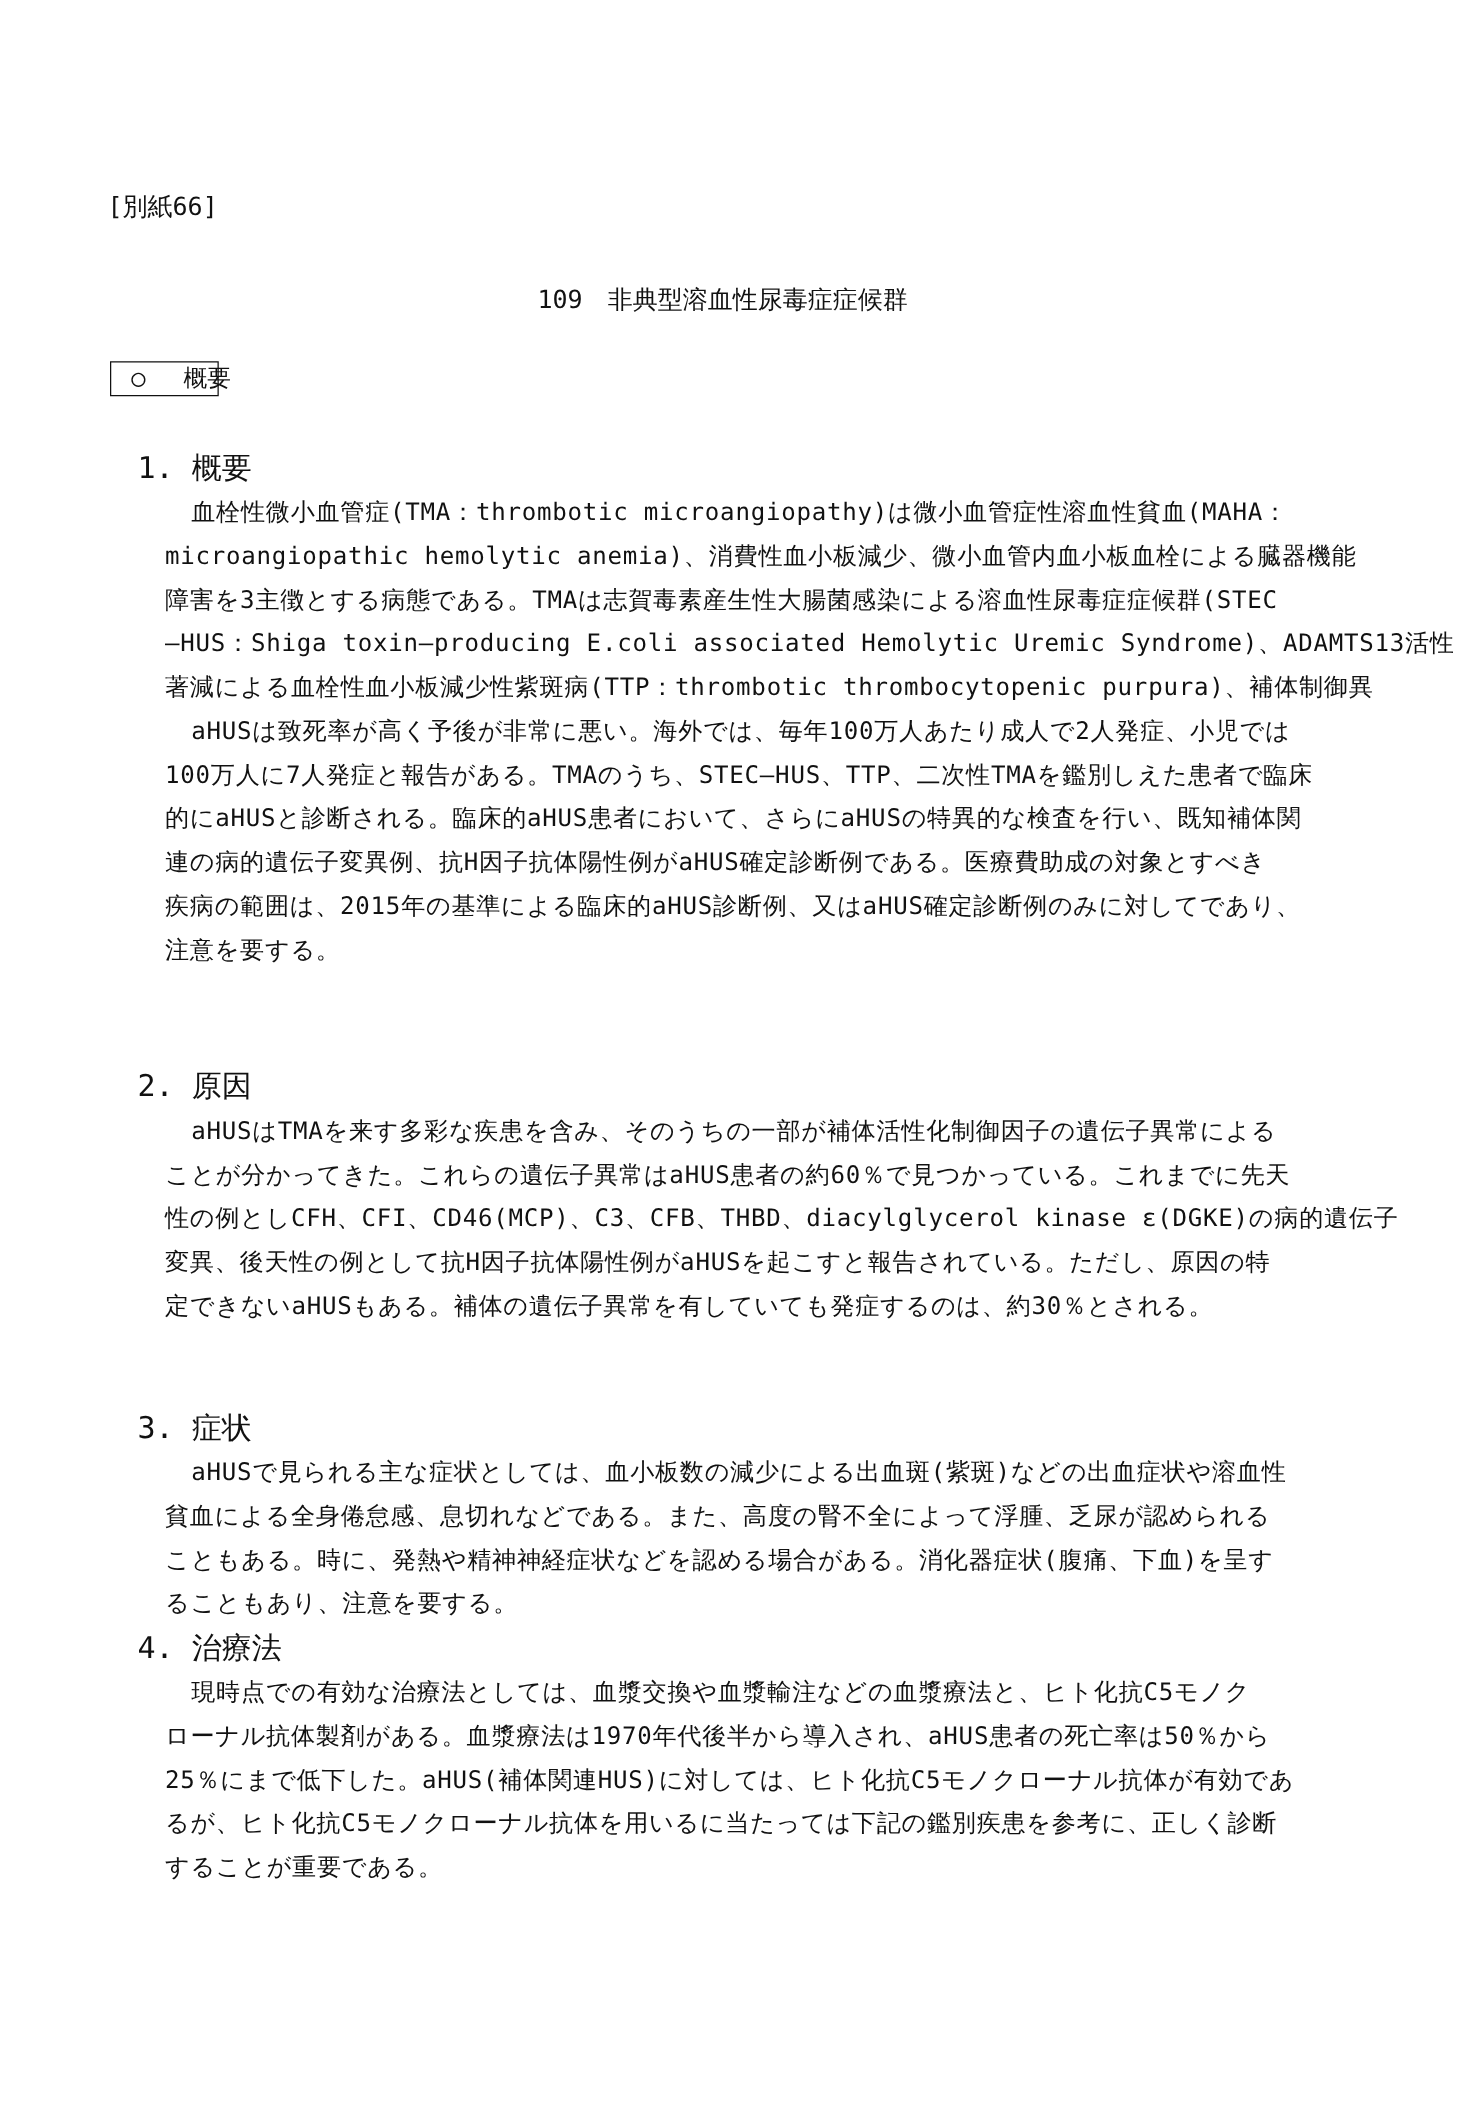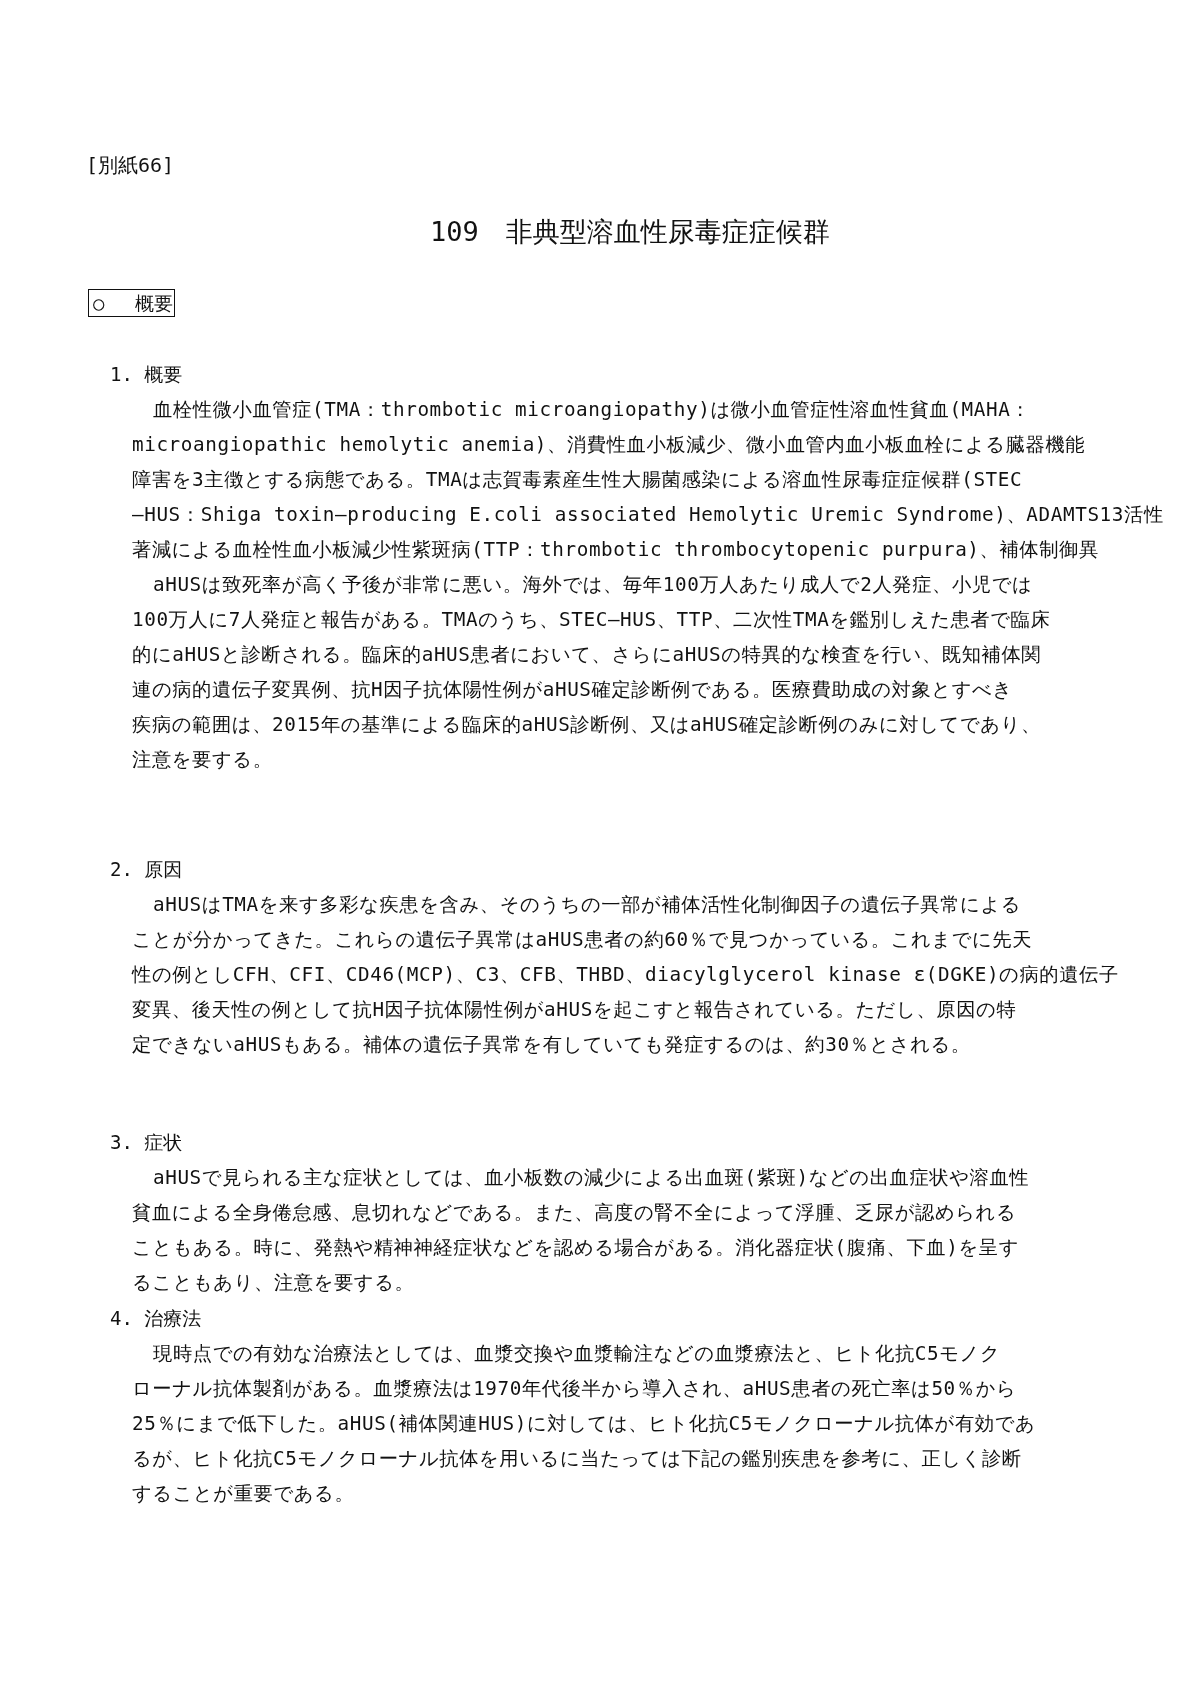--- a/index.html
+++ b/index.html
@@ -3,28 +3,28 @@
 <meta charset="utf-8">
 <style>
   html, body { margin: 0; padding: 0; background: #ffffff; }
   body {
     width: 1181px; height: 1695px; position: relative; overflow: hidden;
     font-family: "DejaVu Sans Mono", "Liberation Mono", monospace;
     color: #111111;
   }
   .page { position: absolute; left: 0; top: 0; width: 1181px; height: 1695px; border-radius: 10px; }
   .annex { position: absolute; left: 86px; top: 152px; font-size: 20px; letter-spacing: 0px; }
-  .doc-title { position: absolute; left: 430px; top: 214px; font-size: 27px; white-space: pre; }
+  .doc-title { position: absolute; left: 430px; top: 226px; font-size: 20px; white-space: pre; }
   .box-heading {
     position: absolute; left: 88px; top: 289px; width: 87px; height: 28px;
     border: 1.5px solid #111; box-sizing: border-box;
-    font-size: 19px; line-height: 26px; padding-left: 4px; white-space: pre;
+    font-size: 19px; line-height: 26px; padding-left: 16px; white-space: pre;
   }
   .section { position: absolute; left: 110px; width: 985px; }
-  .sec-heading { font-size: 19px; height: 35px; line-height: 35px; white-space: pre; }
+  .sec-heading { font-size: 24px; height: 35px; line-height: 35px; white-space: pre; }
   .para {
     margin-left: 22px; font-size: 19.3px; line-height: 35px;
     text-align: justify; text-indent: 1em; letter-spacing: 0.6px;
   }
   .para .line { display: block; white-space: nowrap; text-indent: 0; }
   .para .line.first { padding-left: 21px; }
 </style>
 </head>
 <body>
 

